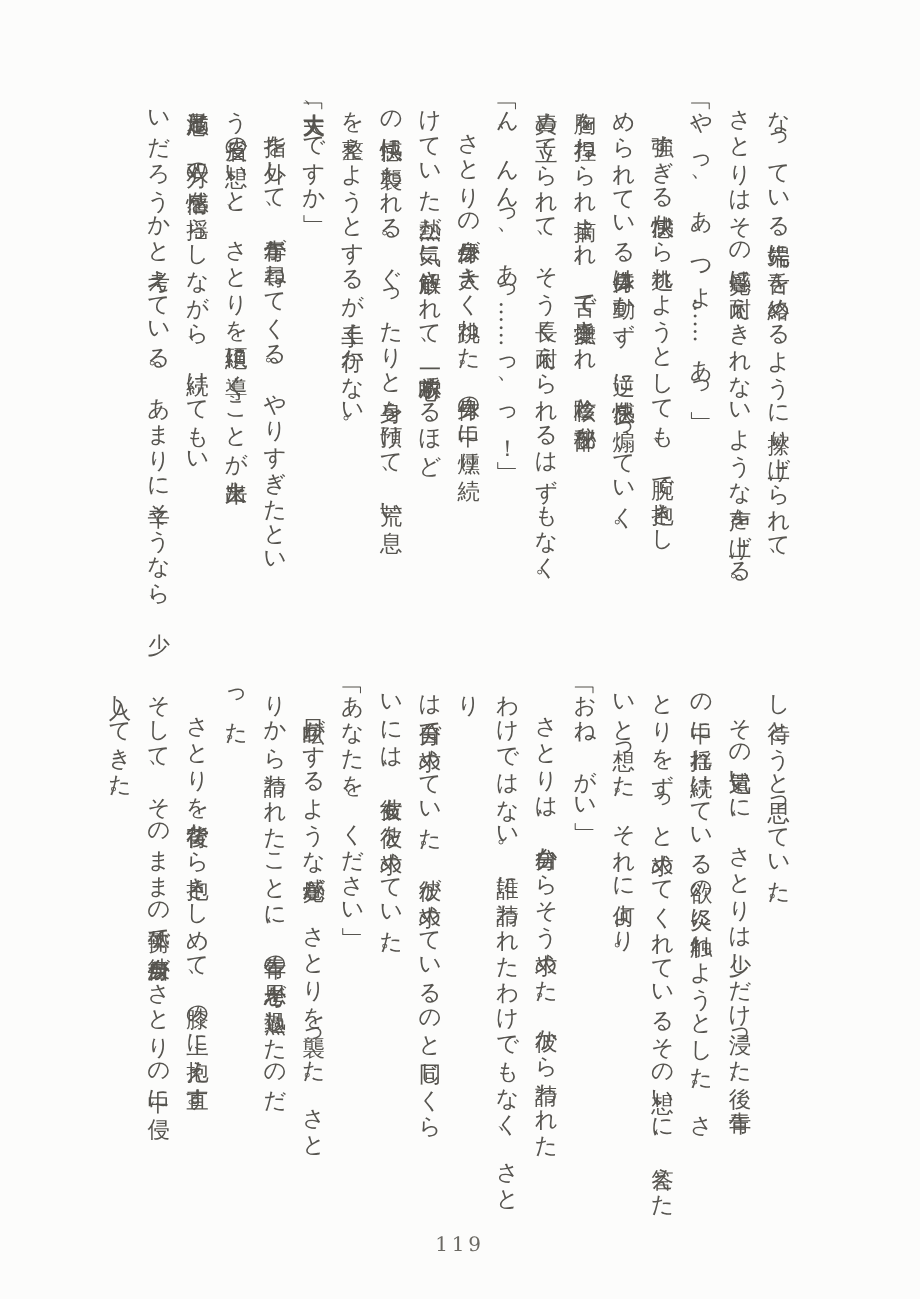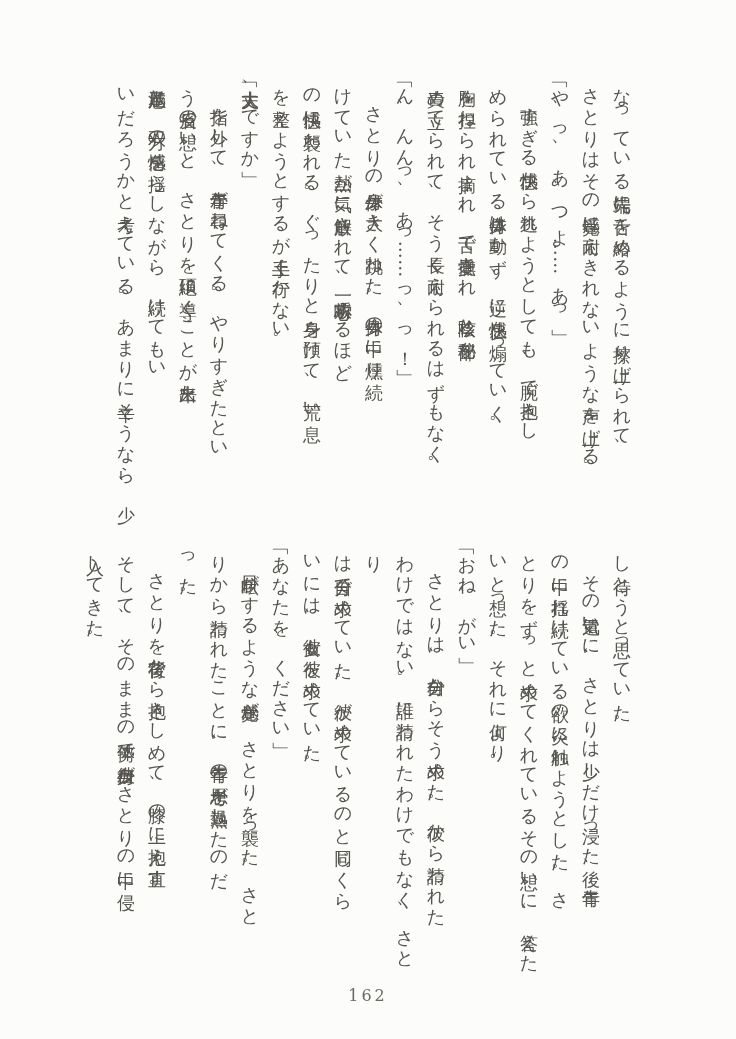--- a/index.html
+++ b/index.html
@@ -81,14 +81,14 @@
       <p>は自分で求めていた。彼が求めているのと同じくら</p>
       <p>いには、彼女も彼を求めていた。</p>
       <p>「あなたを、ください」</p>
       <p>　目眩がするような感覚が、さとりを襲った。さと</p>
       <p>りから請われたことに、青年の思考が過熱したのだ</p>
       <p>った。</p>
       <p>　さとりを背後から抱きしめて、膝の上に抱え直す。</p>
       <p>そして、そのままの体勢で彼自身がさとりの中に侵</p>
       <p>入してきた。</p>
     </div>
-  <div class="page-number">162</div>
+  <div class="page-number">119</div>
 </div>
 
 </body></html>

